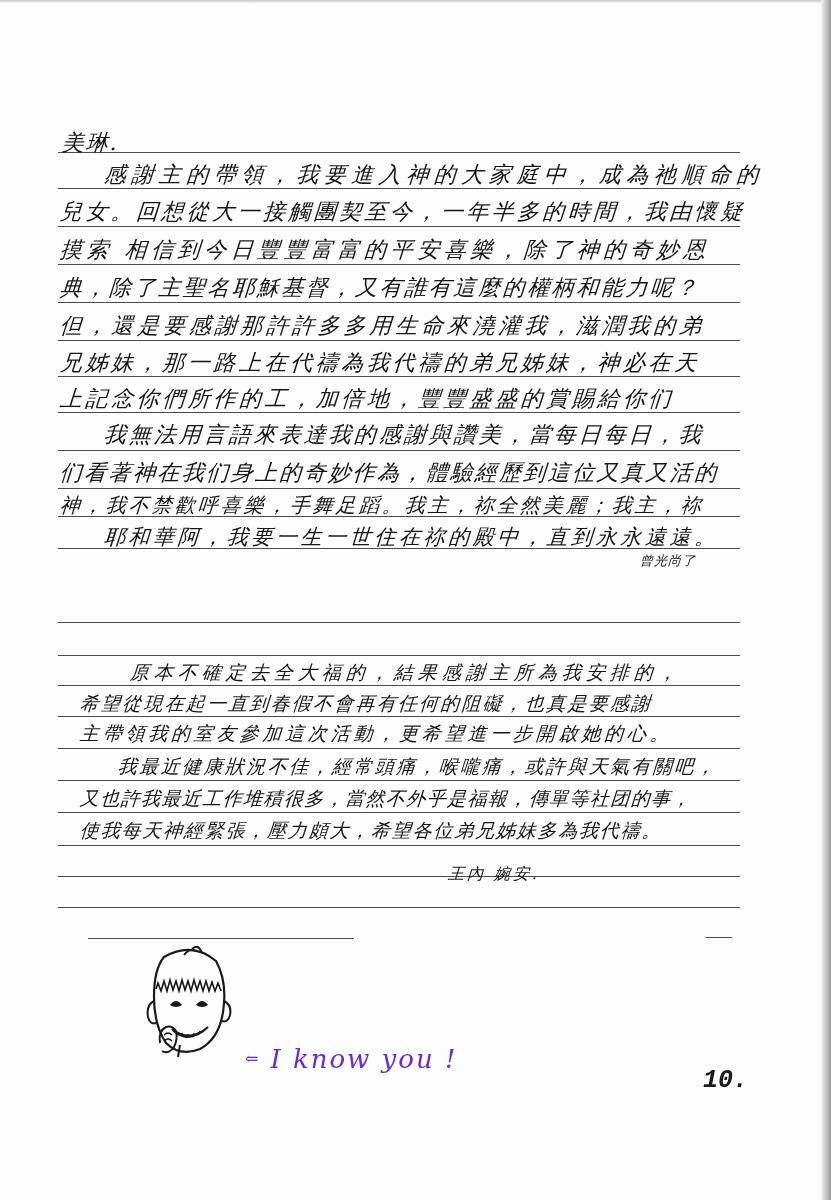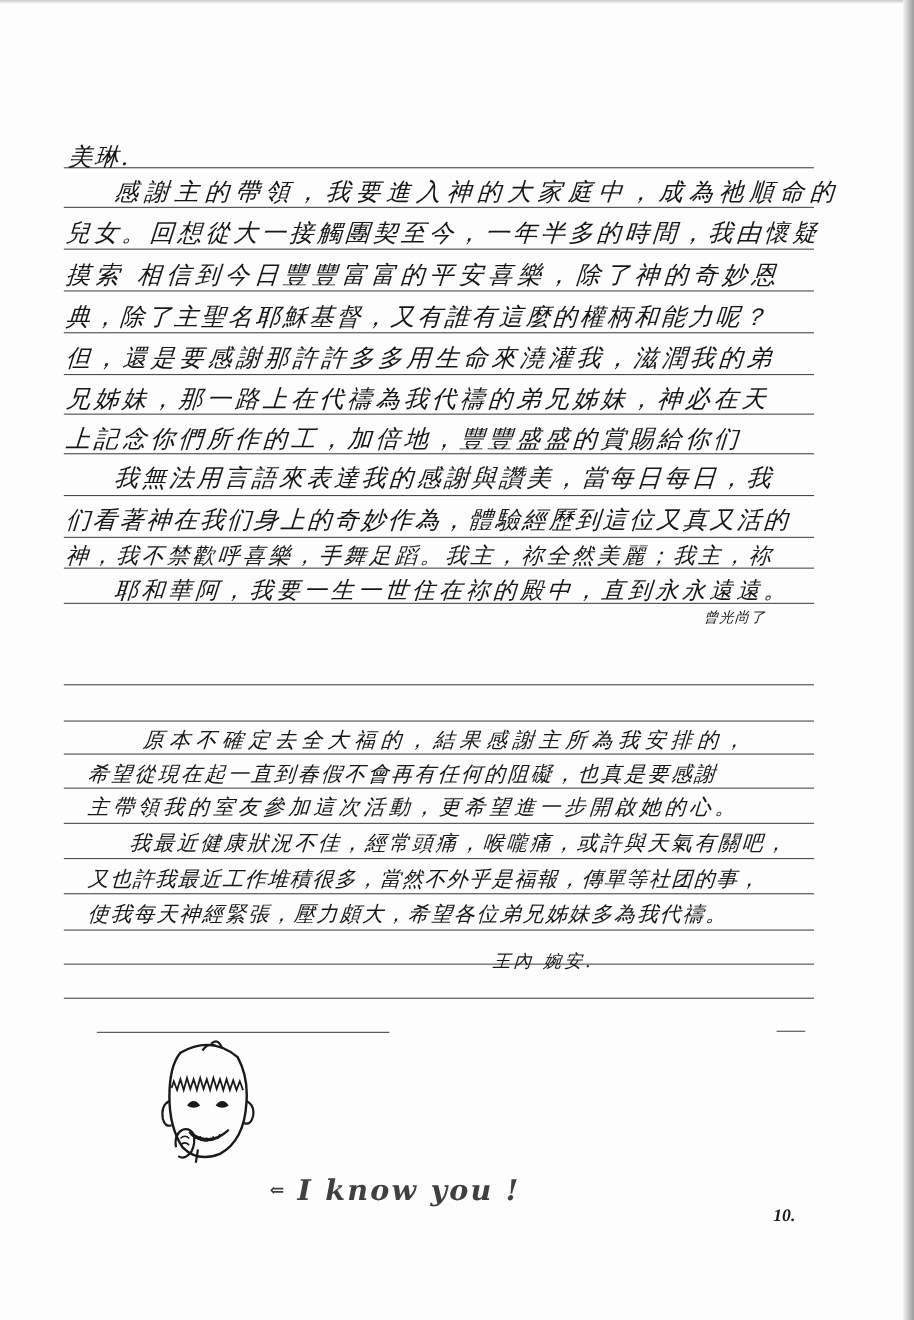--- a/index.html
+++ b/index.html
@@ -32,25 +32,25 @@
     letter-spacing: 5.5px;
     white-space: nowrap;
     font-style: italic;
     color: #161616;
     transform: skewX(-4deg);
   }
   .hw.small { font-size: 19px; letter-spacing: 3.6px; }
   .greeting { left: 62px; top: 128px; font-size: 22px; letter-spacing: 2px; }
   .sig1 { left: 640px; top: 552px; font-size: 13px; letter-spacing: 1px; }
   .sig2 { left: 448px; top: 864px; font-size: 16px; letter-spacing: 3px; }
-  .page-number { position: absolute; left: 703px; top: 1097px; font-size: 16px; font-weight: bold; font-style: italic; font-family: Liberation Serif, serif; color: #1a1a1a; }
+  .page-number { position: absolute; left: 703px; top: 1066px; font-size: 25px; font-weight: bold; font-style: italic; font-family: Liberation Mono, monospace; color: #1a1a1a; }
   .caption {
-    position: absolute; left: 245px; top: 1068px;
+    position: absolute; left: 245px; top: 1044px;
     font-family: "DejaVu Serif", serif; font-style: italic;
-    font-size: 26px; letter-spacing: 2px; color: #404040; font-weight: bold;
+    font-size: 26px; letter-spacing: 2px; color: #6d28d9;
   }
   .caption .arrow { font-size: 16px; font-style: normal; margin-right: 10px; vertical-align: 4px; }
   .doodle { position: absolute; left: 142px; top: 945px; width: 100px; height: 120px; }
 </style>
 </head>
 <body>
 
 <div class="page">
   <div class="top-edge"></div>
   <div class="right-edge"></div>

